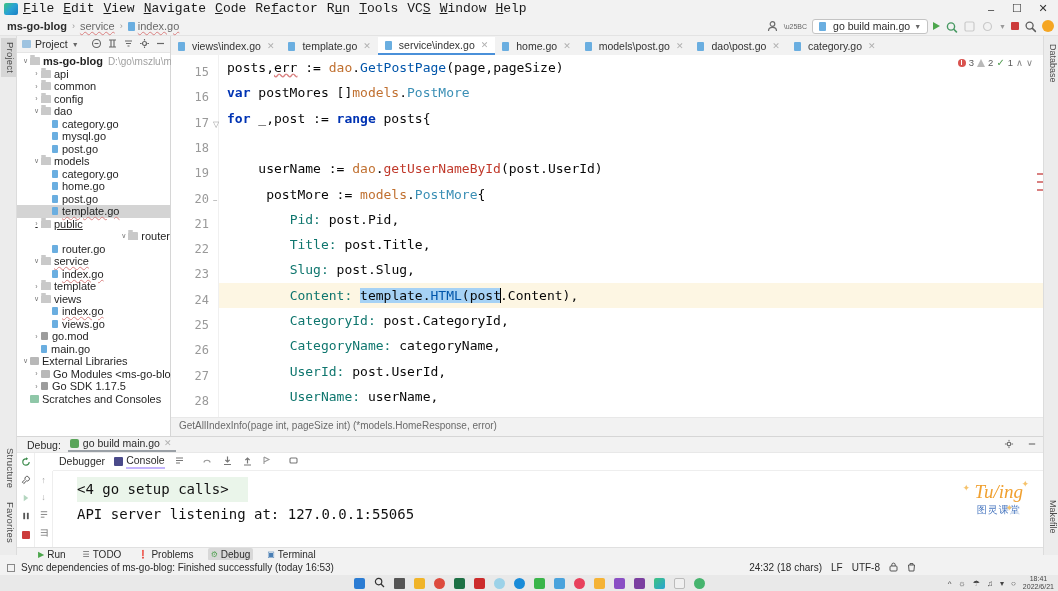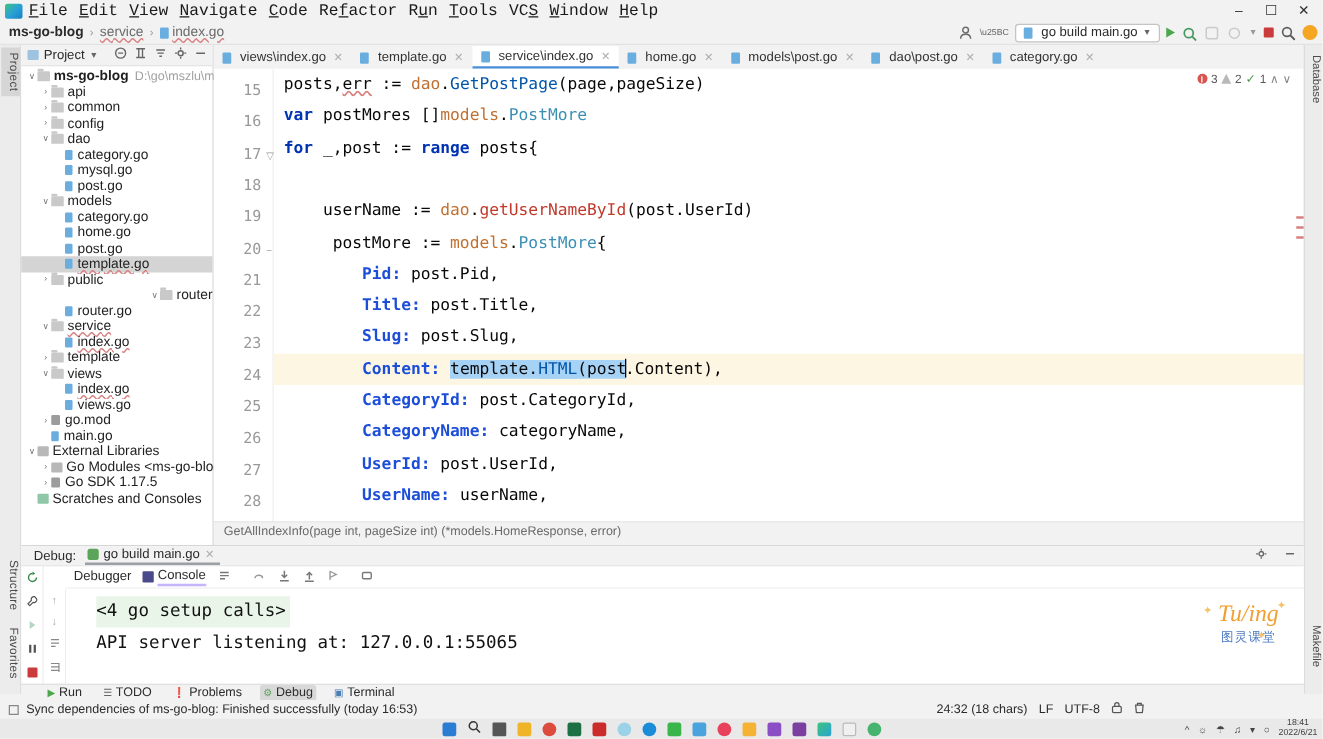--- a/index.html
+++ b/index.html
@@ -127,21 +127,21 @@
     position:absolute; left:0; right:0; height:25.3px;
     font-family:"DejaVu Sans Mono", monospace; font-size:13px; white-space:pre;
     color:#080808; line-height:25.3px; padding-left:8px;
   }
   .cline.hl { background:#fdf6e3; }
   .kw { color:#0033b3; font-weight:bold; }
   .pkg { color:#c07030; }
   .fn { color:#0055aa; }
   .fnred { color:#c0392b; }
   .typ { color:#3b8fb5; }
-  .fld { color:#1d4ed8;font-weight:bold; }
+  .fld { color:#0f766e; }
   .err { text-decoration:underline; text-decoration-style:wavy; text-decoration-color:#d98080;}
   .sel { background:#a6d2f5; }
   .caret { display:inline-block; width:1px; height:15px; background:#000; vertical-align:-3px; margin:0 -1px;}
 
   .bcbar {
     position:absolute; top:417px; left:171px; width:880px; height:15px;
     background:#f2f2f2; font-size:10px; color:#6a6a6a; padding-left:8px;
     display:flex; align-items:center; border-top:1px solid #e8e8e8;
   }
   .scrollrail {
@@ -196,21 +196,21 @@
   .dbg-ltool2 {
     position:absolute; top:34px; left:18px; width:18px; bottom:0;
     display:flex; flex-direction:column; align-items:center; gap:7px; padding-top:4px;
     border-right:1px solid #eee;
   }
   .console {
     position:absolute; top:34px; left:36px; right:0; bottom:0; background:#fff;
     padding:6px 0 0 24px; font-family:"DejaVu Sans Mono",monospace; font-size:14px; color:#111;
   }
   .conline { height:25px; line-height:25px; white-space:pre;}
-  .conline.green { background:#eaf5ea; display:inline-block; padding-right:3px;}
+  .conline.green { background:#eaf5ea; display:inline-block; padding-right:19px;}
   .watermark {
     position:absolute; right:20px; bottom:30px; text-align:center; pointer-events:none;
   }
   .wm-main { font-family:"Liberation Serif",serif; font-size:19px; color:#f0a030; font-style:italic;}
   .wm-sub { font-size:10px; color:#4a78c0; letter-spacing:1px;}
   .star { position:absolute; color:#f5c26b; font-size:9px;}
 
   
   .toolbar-bottom {
     position:absolute; top:547px; left:17px; width:1026px; height:13px;
@@ -401,21 +401,21 @@
         <div class="node" style="padding-left: 26px;">
           <span class="arrow"></span>
           <span class="gof"></span>
           <span class="nlabel">post.go</span>
         </div>
         <div class="node sel" style="padding-left: 26px;">
           <span class="arrow"></span>
           <span class="gof"></span>
           <span class="nlabel wavy">template.go</span>
         </div>
-        <div class="node" style="padding-left: 15px;">
+        <div class="node" style="padding-left: 15px; text-decoration: underline;">
           <span class="arrow">›</span>
           <span class="folder"></span>
           <span class="nlabel">public</span>
         </div>
         <div class="node" style="padding-left: 15px; justify-content: flex-end;">
           <span class="arrow">∨</span>
           <span class="folder"></span>
           <span class="nlabel">router</span>
         </div>
         <div class="node" style="padding-left: 26px;">

